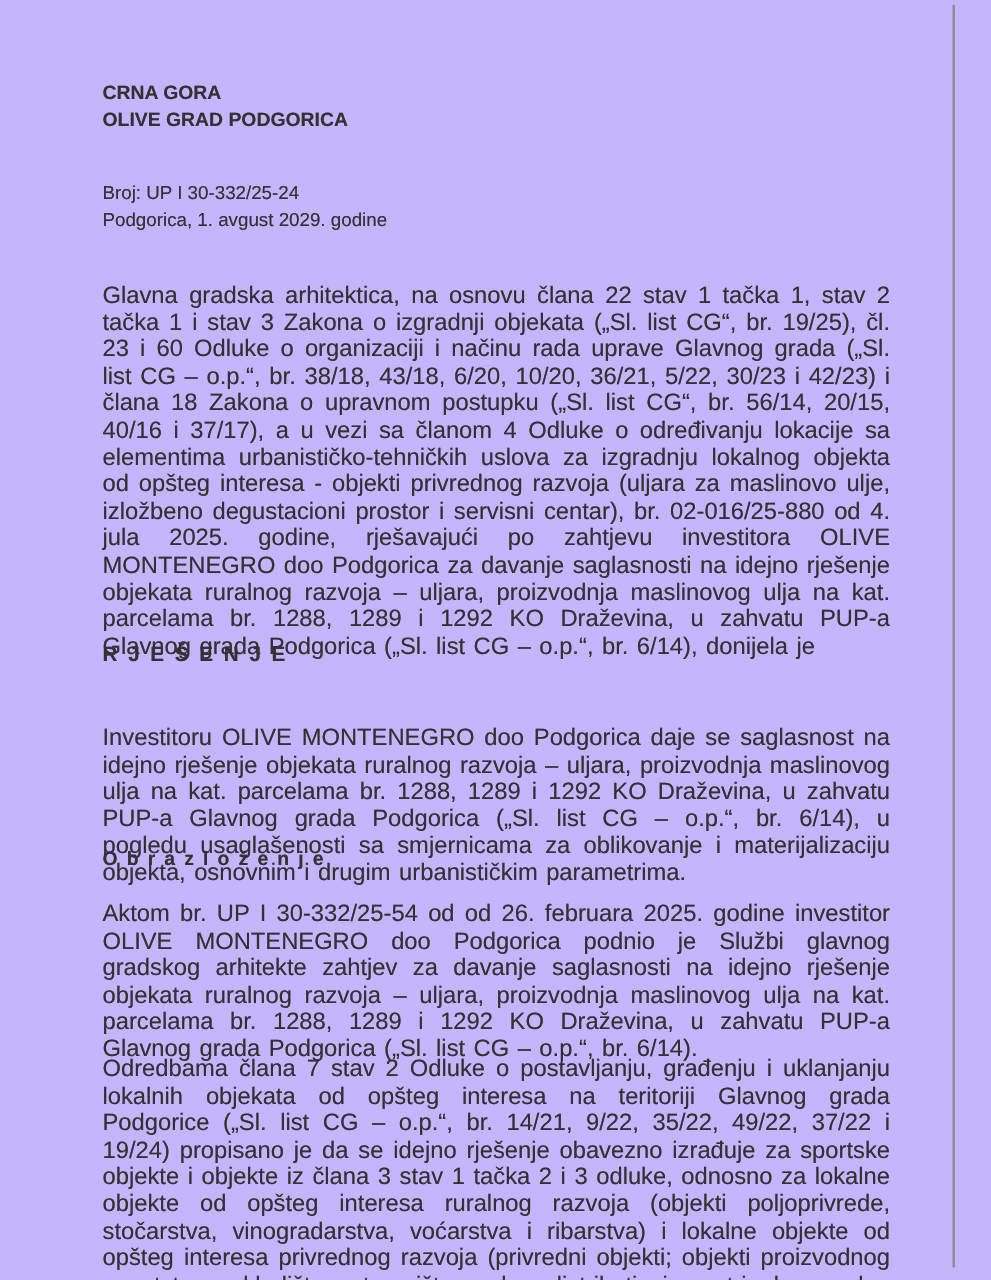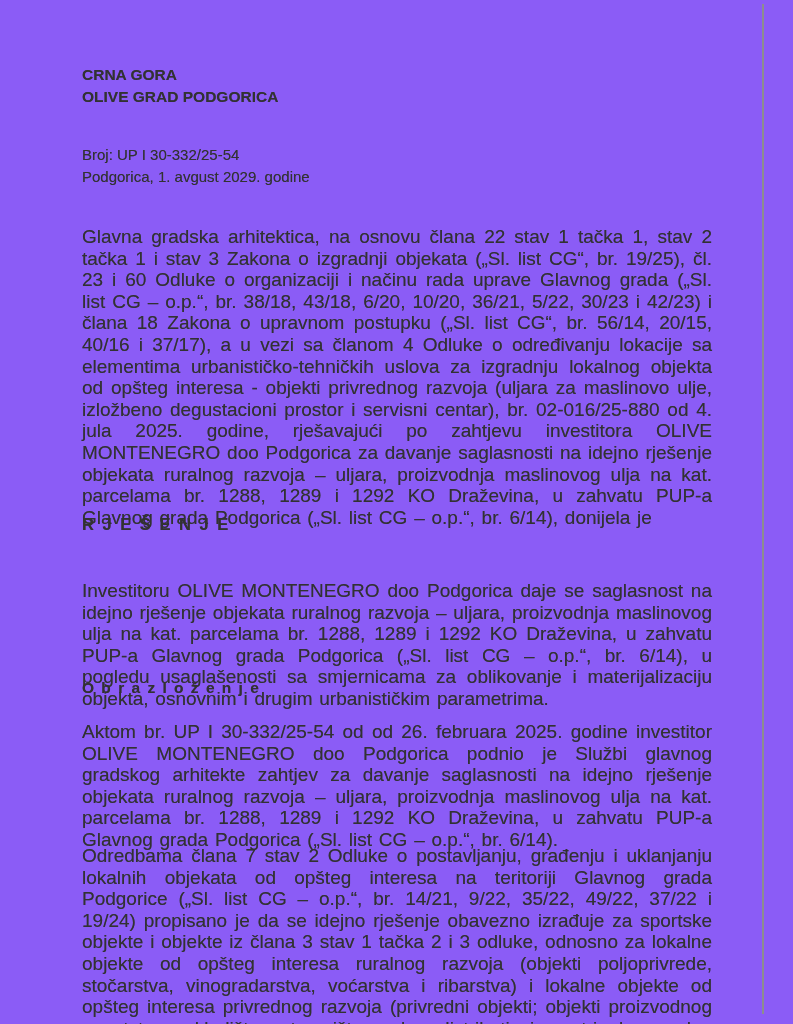--- a/index.html
+++ b/index.html
@@ -4,21 +4,21 @@
 <style>
   html, body {
     margin: 0;
     padding: 0;
     background: #ffffff;
   }
   .page {
     position: relative;
     width: 793px;
     height: 1024px;
-    background: #8b5cf6;
+    background: #c4b5fd;
     overflow: hidden;
     font-family: "Liberation Sans", "DejaVu Sans", sans-serif;
     color: #323232;
     -webkit-font-smoothing: antialiased;
   }
   .txt {
     text-shadow: 0 0 0.5px rgba(50,50,50,0.55);
   }
   .letterhead {
     position: absolute;
@@ -83,21 +83,21 @@
 <body>
 
 <div class="page">
 
   <div class="letterhead txt">
     <div>CRNA GORA</div>
     <div>OLIVE GRAD PODGORICA</div>
   </div>
 
   <div class="refblock txt">
-    <div>Broj: UP I 30-332/25-54</div>
+    <div>Broj: UP I 30-332/25-24</div>
     <div>Podgorica, 1. avgust 2029. godine</div>
   </div>
 
   <p class="para para-preamble txt">Glavna gradska arhitektica, na osnovu člana 22 stav 1 tačka 1, stav 2 tačka 1 i stav 3 Zakona o izgradnji objekata („Sl. list CG“, br. 19/25), čl. 23 i 60 Odluke o organizaciji i načinu rada uprave Glavnog grada („Sl. list CG – o.p.“, br. 38/18, 43/18, 6/20, 10/20, 36/21, 5/22, 30/23 i 42/23) i člana 18 Zakona o upravnom postupku („Sl. list CG“, br. 56/14, 20/15, 40/16 i 37/17), a u vezi sa članom 4 Odluke o određivanju lokacije sa elementima urbanističko-tehničkih uslova za izgradnju lokalnog objekta od opšteg interesa - objekti privrednog razvoja (uljara za maslinovo ulje, izložbeno degustacioni prostor i servisni centar), br. 02-016/25-880 od 4. jula 2025. godine, rješavajući po zahtjevu investitora OLIVE MONTENEGRO doo Podgorica za davanje saglasnosti na idejno rješenje objekata ruralnog razvoja – uljara, proizvodnja maslinovog ulja na kat. parcelama br. 1288, 1289 i 1292 KO Draževina, u zahvatu PUP-a Glavnog grada Podgorica („Sl. list CG – o.p.“, br. 6/14), donijela je</p>
 
   <div class="heading heading-main txt">R J E Š E N J E</div>
 
   <p class="para para-decision txt">Investitoru OLIVE MONTENEGRO doo Podgorica daje se saglasnost na idejno rješenje objekata ruralnog razvoja – uljara, proizvodnja maslinovog ulja na kat. parcelama br. 1288, 1289 i 1292 KO Draževina, u zahvatu PUP-a Glavnog grada Podgorica („Sl. list CG – o.p.“, br. 6/14), u pogledu usaglašenosti sa smjernicama za oblikovanje i materijalizaciju objekta, osnovnim i drugim urbanističkim parametrima.</p>
 
   <div class="heading heading-sub txt">O b r a z l o ž e n j e</div>

